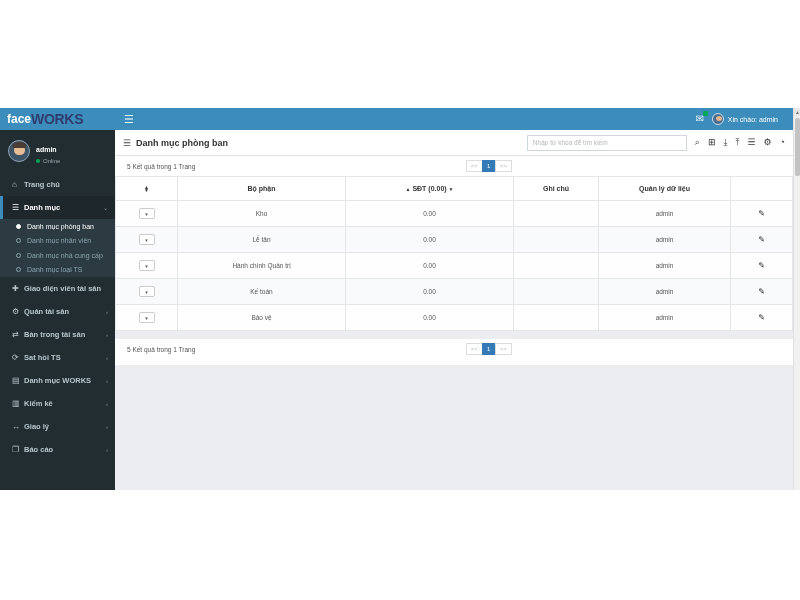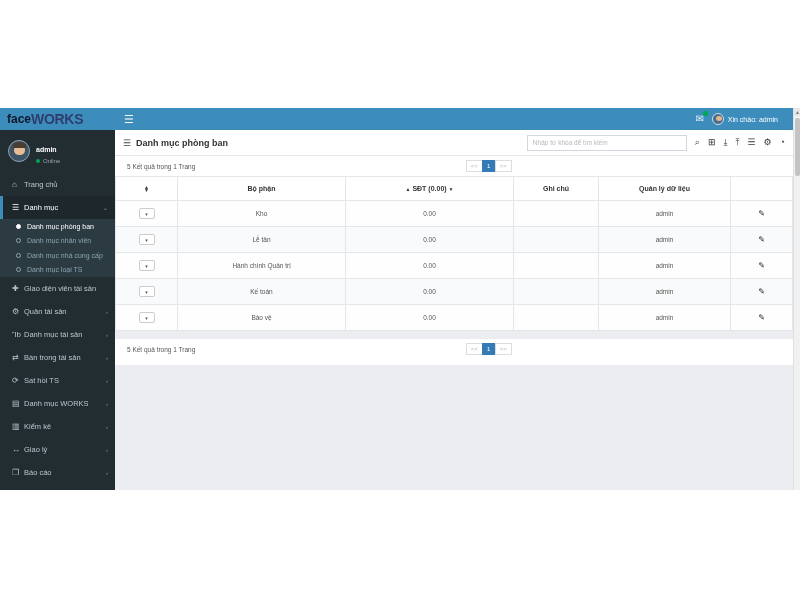--- a/index.html
+++ b/index.html
@@ -19,21 +19,21 @@
   }
 
   
   .topbar { position: absolute; left: 0; top: 0; width: 800px; height: 22px; display: flex; }
   .brand {
     width: 115px; height: 22px;
     background: #3c8dbc;
     display: flex; align-items: center; padding-left: 7px;
     overflow: hidden;
   }
-  .brand .logo-face { font-size: 12px; font-weight: bold; color: #0f172a; letter-spacing: 0px; }
+  .brand .logo-face { font-size: 12px; font-weight: bold; color: #ffffff; letter-spacing: 0px; }
   .brand .logo-works { font-size: 14px; font-weight: bold; color: #2f3d6e; letter-spacing: -0.3px; }
   .topbar-right {
     flex: 1; height: 22px; background: #3c8dbc;
     display: flex; align-items: center; justify-content: flex-end;
     padding-right: 22px; gap: 8px;
   }
   .hamburger-btn {
     position: absolute; left: 120px; top: 2px;
     width: 18px; height: 18px;
     display: flex; align-items: center; justify-content: center;
@@ -81,21 +81,21 @@
   .dot-online { width: 4px; height: 4px; border-radius: 50%; background: #00a65a; display: inline-block; }
 
   .nav-item {
     display: flex; align-items: center;
     height: 23px; padding-left: 9px; padding-right: 7px;
     color: #b8c7ce; font-size: 7.5px;
     border-left: 3px solid transparent;
     position: relative;
   }
   .nav-item .n-icon { width: 12px; font-size: 8px; color: #b8c7ce; flex: none; }
-  .nav-item .n-label { flex: 1; white-space: nowrap; overflow: hidden; }
+  .nav-item .n-label { flex: 1; white-space: nowrap; overflow: hidden; font-weight: bold; }
   .nav-item .n-arrow { font-size: 6px; color: #8a9aa3; }
   .nav-item.active {
     background: #1e282c; color: #ffffff; border-left-color: #3c8dbc;
   }
   .nav-item.active .n-icon { color: #ffffff; }
   .submenu { background: #2c3b41; }
   .sub-item {
     display: flex; align-items: center; gap: 6px;
     height: 14.5px; padding-left: 16px;
     color: #8aa4b1; font-size: 7px;
@@ -257,25 +257,20 @@
     </div>
 
     <div class="nav-item">
       <span class="n-icon">✚</span>
       <span class="n-label">Giao diện viên tài sản</span>
       <span class="n-arrow"></span>
     </div>
     <div class="nav-item">
       <span class="n-icon">⚙</span>
       <span class="n-label">Quản tài sản</span>
-      <span class="n-arrow">‹</span>
-    </div>
-    <div class="nav-item">
-      <span class="n-icon">Ἵb</span>
-      <span class="n-label">Danh mục tài sản</span>
       <span class="n-arrow">‹</span>
     </div>
     <div class="nav-item">
       <span class="n-icon">⇄</span>
       <span class="n-label">Bàn trong tài sản</span>
       <span class="n-arrow">‹</span>
     </div>
     <div class="nav-item">
       <span class="n-icon">⟳</span>
       <span class="n-label">Sat hồi TS</span>

